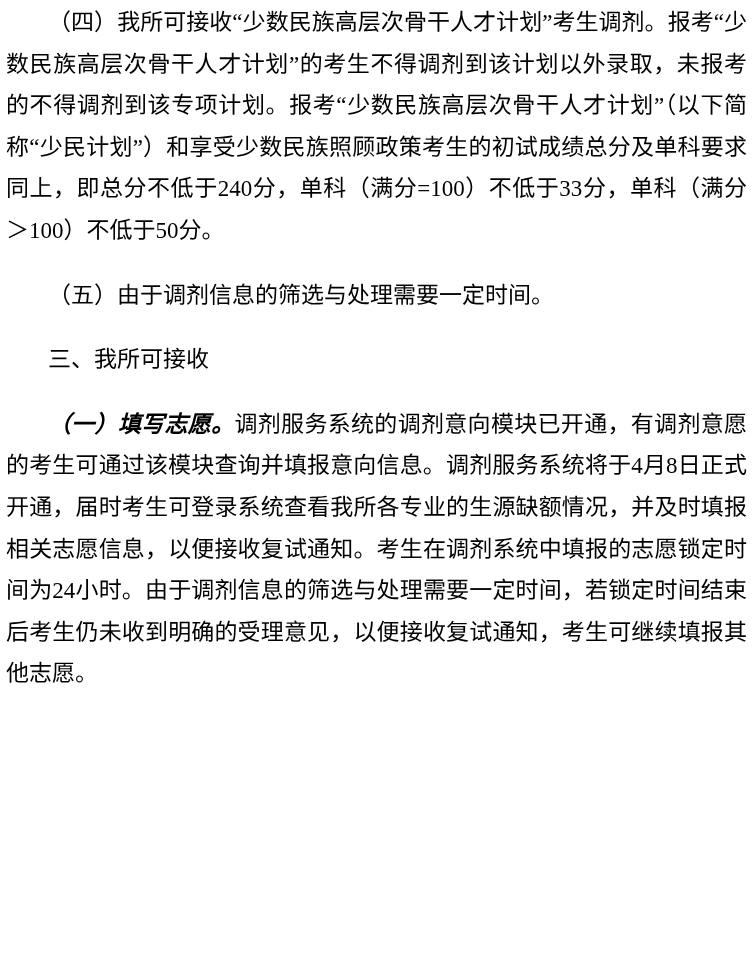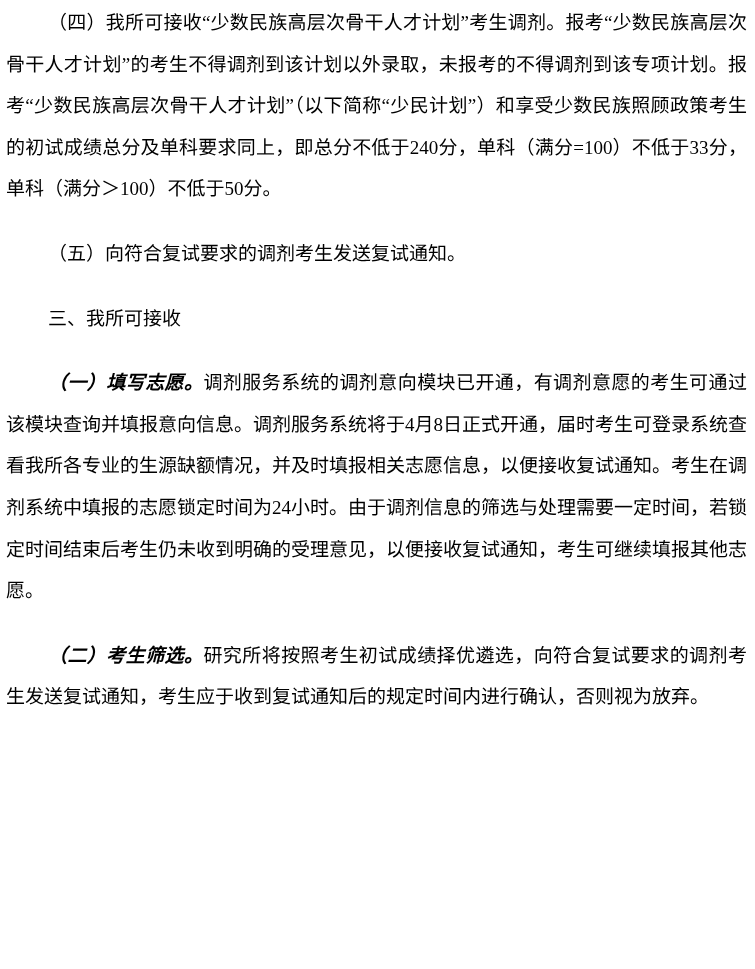--- a/index.html
+++ b/index.html
@@ -11,21 +11,21 @@
     position: relative;
     width: 755px;
     height: 969px;
     box-sizing: border-box;
     padding: 2px 8px 0 6px;
     background: #ffffff;
     color: #000000;
     overflow: hidden;
     
     font-family: "Liberation Serif", "DejaVu Serif", sans-serif;
-    font-size: 19px;
+    font-size: 23px;
     line-height: 41.6px;
     text-align: justify;
   }
   .para {
     margin: 23px 0 0 0;
     text-indent: 42px;
     word-break: break-all;
   }
   .para.first {
     margin-top: 0;
@@ -35,22 +35,21 @@
     font-style: italic;
   }
 </style>
 </head>
 <body>
 
 <div class="page">
 
   <p class="para first"><span>（四）我所可接收“少数民族高层次骨干人才计划”考生调剂。报考“少数民族高层次骨干人才计划”的考生不得调剂到该计划以外录取，未报考的不得调剂到该专项计划。报考“少数民族高层次骨干人才计划”（以下简称“少民计划”）和享受少数民族照顾政策考生的初试成绩总分及单科要求同上，即总分不低于240分，单科（满分=100）不低于33分，单科（满分＞100）不低于50分。</span></p>
 
-  <p class="para"><span>（五）向符合复试要求的调剂考生发送复试通知。</span></p>
+  <p class="para"><span>（五）由于调剂信息的筛选与处理需要一定时间。</span></p>
 
   <p class="para"><span>三、我所可接收</span></p>
 
   <p class="para"><span class="lead">（一）填写志愿。</span><span>调剂服务系统的调剂意向模块已开通，有调剂意愿的考生可通过该模块查询并填报意向信息。调剂服务系统将于4月8日正式开通，届时考生可登录系统查看我所各专业的生源缺额情况，并及时填报相关志愿信息，以便接收复试通知。考生在调剂系统中填报的志愿锁定时间为24小时。由于调剂信息的筛选与处理需要一定时间，若锁定时间结束后考生仍未收到明确的受理意见，以便接收复试通知，考生可继续填报其他志愿。</span></p>
 
-  <p class="para"><span class="lead">（二）考生筛选。</span><span>研究所将按照考生初试成绩择优遴选，向符合复试要求的调剂考生发送复试通知，考生应于收到复试通知后的规定时间内进行确认，否则视为放弃。</span></p>
 
 
 </div>
 
 </body></html>

